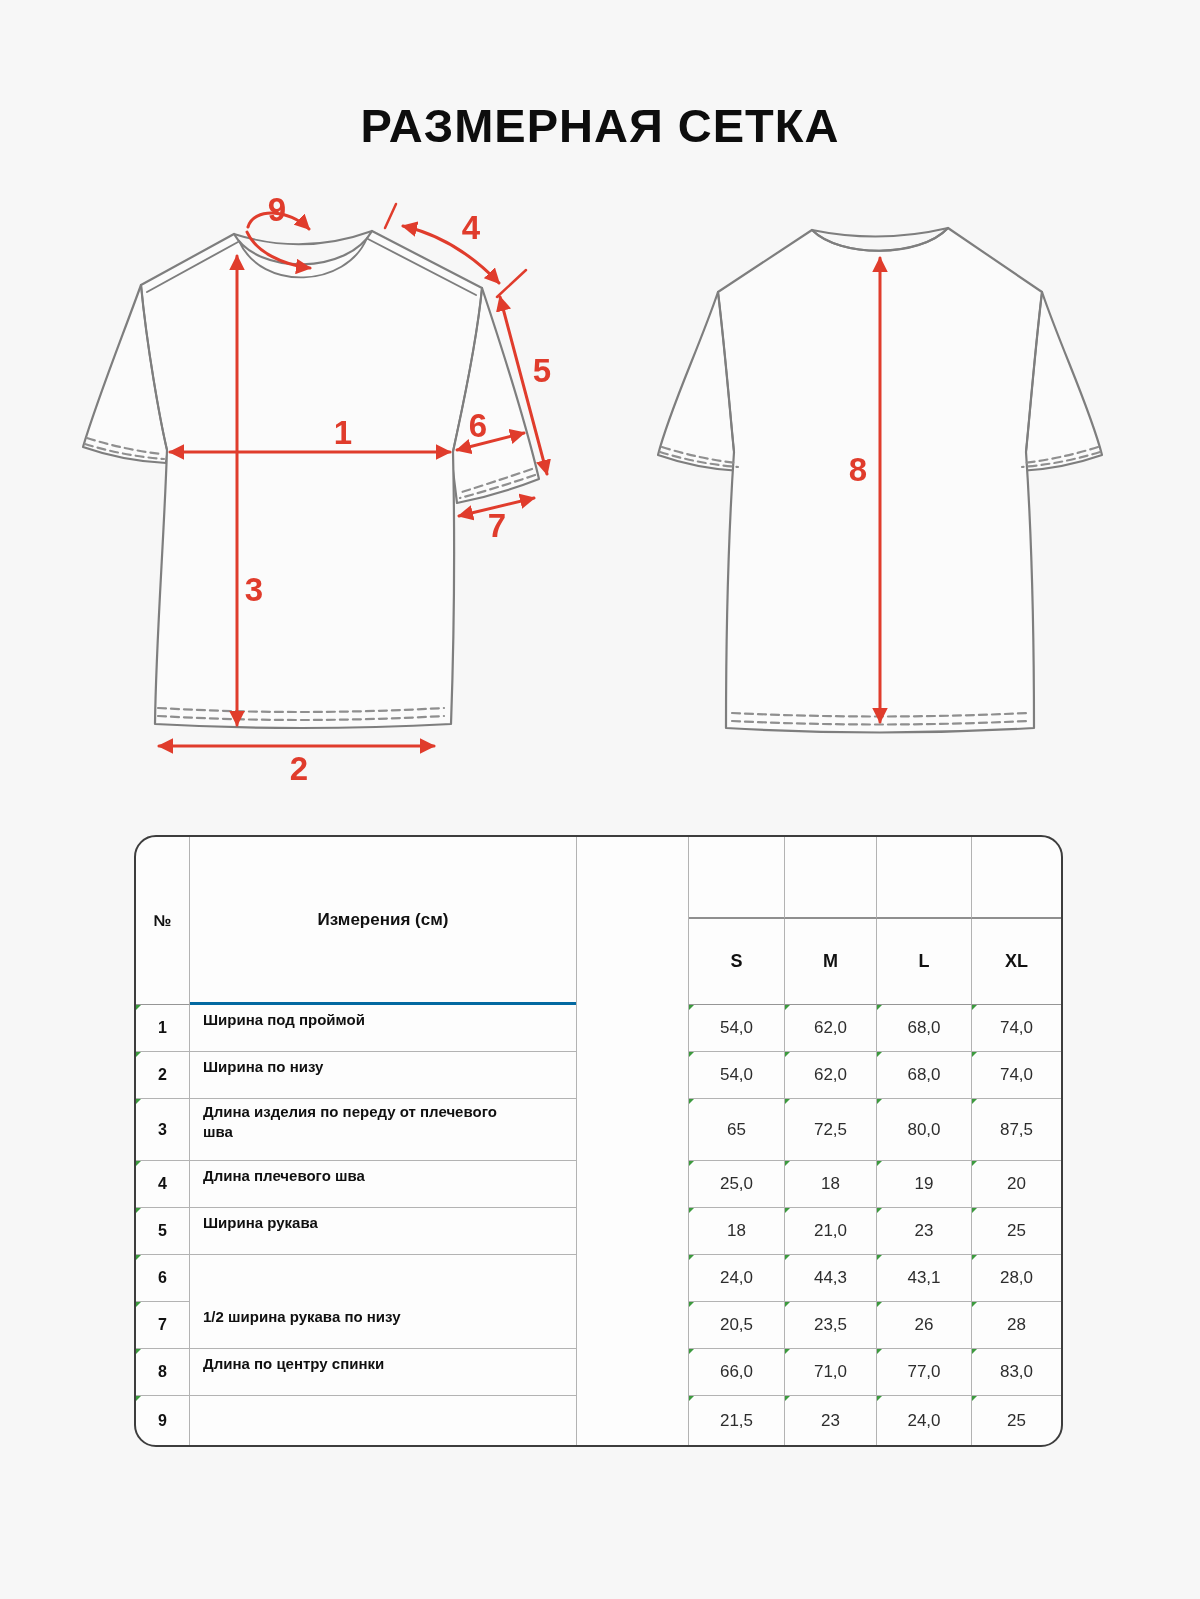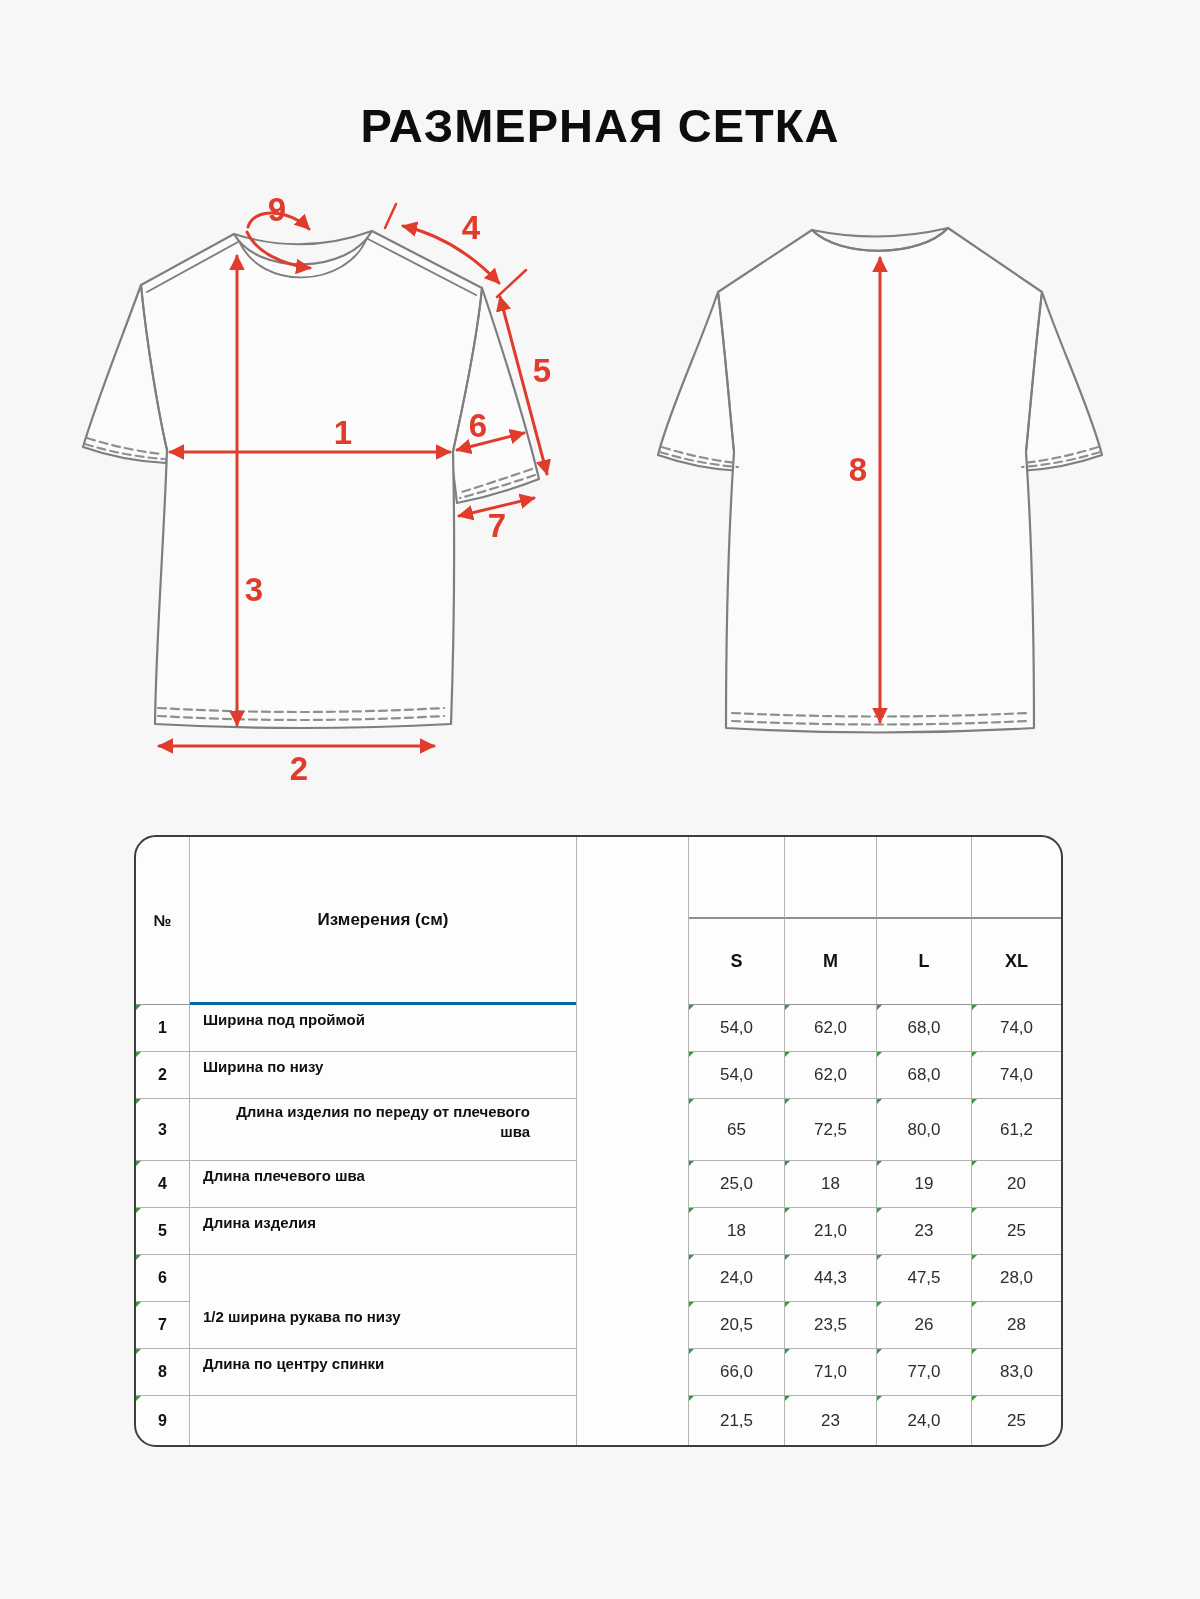--- a/index.html
+++ b/index.html
@@ -28,21 +28,21 @@
   .h-no{grid-column:1;grid-row:1/3;font-weight:700;font-size:16px;border-right:1px solid #b3b3b3;border-bottom:1px solid #969696;}
   .h-measure{grid-column:2;grid-row:1/3;font-weight:700;font-size:17px;border-bottom:3px solid #0369a1;}
   .gutter{grid-column:3;grid-row:1/12;border-left:1px solid #b3b3b3;border-right:1px solid #b3b3b3;}
   .sz-top{grid-row:1;border-bottom:2px solid #8f8f8f;}
   .sz{grid-row:2;font-weight:700;font-size:18px;border-bottom:1px solid #969696;}
   .g1{grid-column:1}.g2{grid-column:2}.g4{grid-column:4}.g5{grid-column:5}.g6{grid-column:6}.g7{grid-column:7}
   .bl{border-left:1px solid #b3b3b3;}
   .bb{border-bottom:1px solid #b3b3b3;}
   .br{border-right:1px solid #b3b3b3;}
   .no{font-weight:700;font-size:16px;}
-  .lbl{justify-content:flex-start;text-align:right;padding:0 46px 16px 13px;font-weight:700;font-size:15px;line-height:1.3;color:#101010;}
+  .lbl{justify-content:flex-start;text-align:left;padding:0 46px 16px 13px;font-weight:700;font-size:15px;line-height:1.3;color:#101010;}
   .val{font-size:17px;color:#2d2d2d;}
   .tick{
     position:absolute;top:0;left:0;width:0;height:0;
     border-top:5px solid #3c9a3e;border-right:5px solid transparent;
   }
 </style>
 </head>
 <body>
 
 <div class="title">РАЗМЕРНАЯ СЕТКА</div>
@@ -211,21 +211,21 @@
   <div class="cell val g5 bl bb" style="grid-row:5">
       <i class="tick"></i>
       <span>72,5</span>
     </div>
   <div class="cell val g6 bl bb" style="grid-row:5">
       <i class="tick"></i>
       <span>80,0</span>
     </div>
   <div class="cell val g7 bl bb" style="grid-row:5">
       <i class="tick"></i>
-      <span>61,2</span>
+      <span>87,5</span>
     </div>
 
   <div class="cell no g1 br bb" style="grid-row:6">
       <i class="tick"></i>
       <span>4</span>
     </div>
   <div class="cell lbl g2 bb" style="grid-row:6">Длина плечевого шва</div>
   <div class="cell val g4 bb" style="grid-row:6">
       <i class="tick"></i>
       <span>25,0</span>
@@ -240,21 +240,21 @@
     </div>
   <div class="cell val g7 bl bb" style="grid-row:6">
       <i class="tick"></i>
       <span>20</span>
     </div>
 
   <div class="cell no g1 br bb" style="grid-row:7">
       <i class="tick"></i>
       <span>5</span>
     </div>
-  <div class="cell lbl g2 bb" style="grid-row:7">Длина изделия</div>
+  <div class="cell lbl g2 bb" style="grid-row:7">Ширина рукава</div>
   <div class="cell val g4 bb" style="grid-row:7">
       <i class="tick"></i>
       <span>18</span>
     </div>
   <div class="cell val g5 bl bb" style="grid-row:7">
       <i class="tick"></i>
       <span>21,0</span>
     </div>
   <div class="cell val g6 bl bb" style="grid-row:7">
       <i class="tick"></i>
@@ -272,21 +272,21 @@
   <div class="cell val g4 bb" style="grid-row:8">
       <i class="tick"></i>
       <span>24,0</span>
     </div>
   <div class="cell val g5 bl bb" style="grid-row:8">
       <i class="tick"></i>
       <span>44,3</span>
     </div>
   <div class="cell val g6 bl bb" style="grid-row:8">
       <i class="tick"></i>
-      <span>47,5</span>
+      <span>43,1</span>
     </div>
   <div class="cell val g7 bl bb" style="grid-row:8">
       <i class="tick"></i>
       <span>28,0</span>
     </div>
 
   <div class="cell no g1 br bb" style="grid-row:9">
       <i class="tick"></i>
       <span>7</span>
     </div>

